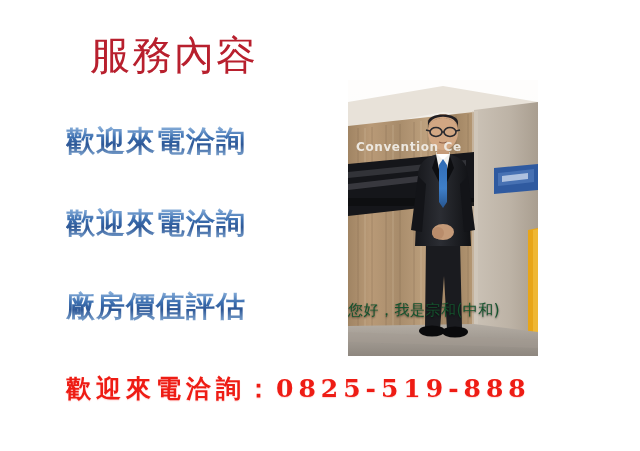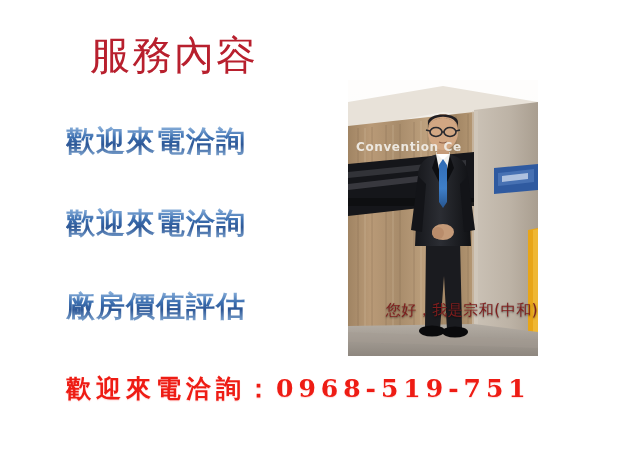--- a/index.html
+++ b/index.html
@@ -79,22 +79,22 @@
     height: 276px;
     overflow: hidden;
     background: #b9ada0;
   }
   .photo svg { display: block; }
   .photo-caption {
     position: absolute;
     left: 0;
     right: 0;
     bottom: 36px;
-    text-align: right;
-    color: #7f1d1d;
+    text-align: left;
+    color: #14532d;
     font-size: 15px;
     font-weight: 400;
     letter-spacing: 0.5px;
     white-space: nowrap;
     font-family: "DejaVu Sans", "Liberation Sans", sans-serif;
     text-shadow: 0 1px 2px rgba(0,0,0,0.55);
     pointer-events: none;
   }
   .sign-text {
     position: absolute;
@@ -116,21 +116,21 @@
 <div class="slide">
 
   <div class="title">服務內容</div>
 
   <div class="bullets">
     <div class="bullet-line">歡迎來電洽詢</div>
     <div class="bullet-line">歡迎來電洽詢</div>
     <div class="bullet-line">廠房價值評估</div>
   </div>
 
-  <div class="phone-line">歡迎來電洽詢：0968-519-751</div>
+  <div class="phone-line">歡迎來電洽詢：0825-519-888</div>
 
   <div class="photo">
     <svg width="190" height="276" viewBox="0 0 190 276">
       <defs>
         <linearGradient id="ceilGrad" x1="0" y1="0" x2="0" y2="1">
           <stop offset="0%" stop-color="#f4f1ec"></stop>
           <stop offset="100%" stop-color="#ddd6cc"></stop>
         </linearGradient>
         <linearGradient id="woodGrad" x1="0" y1="0" x2="1" y2="0">
           <stop offset="0%" stop-color="#a08463"></stop>

